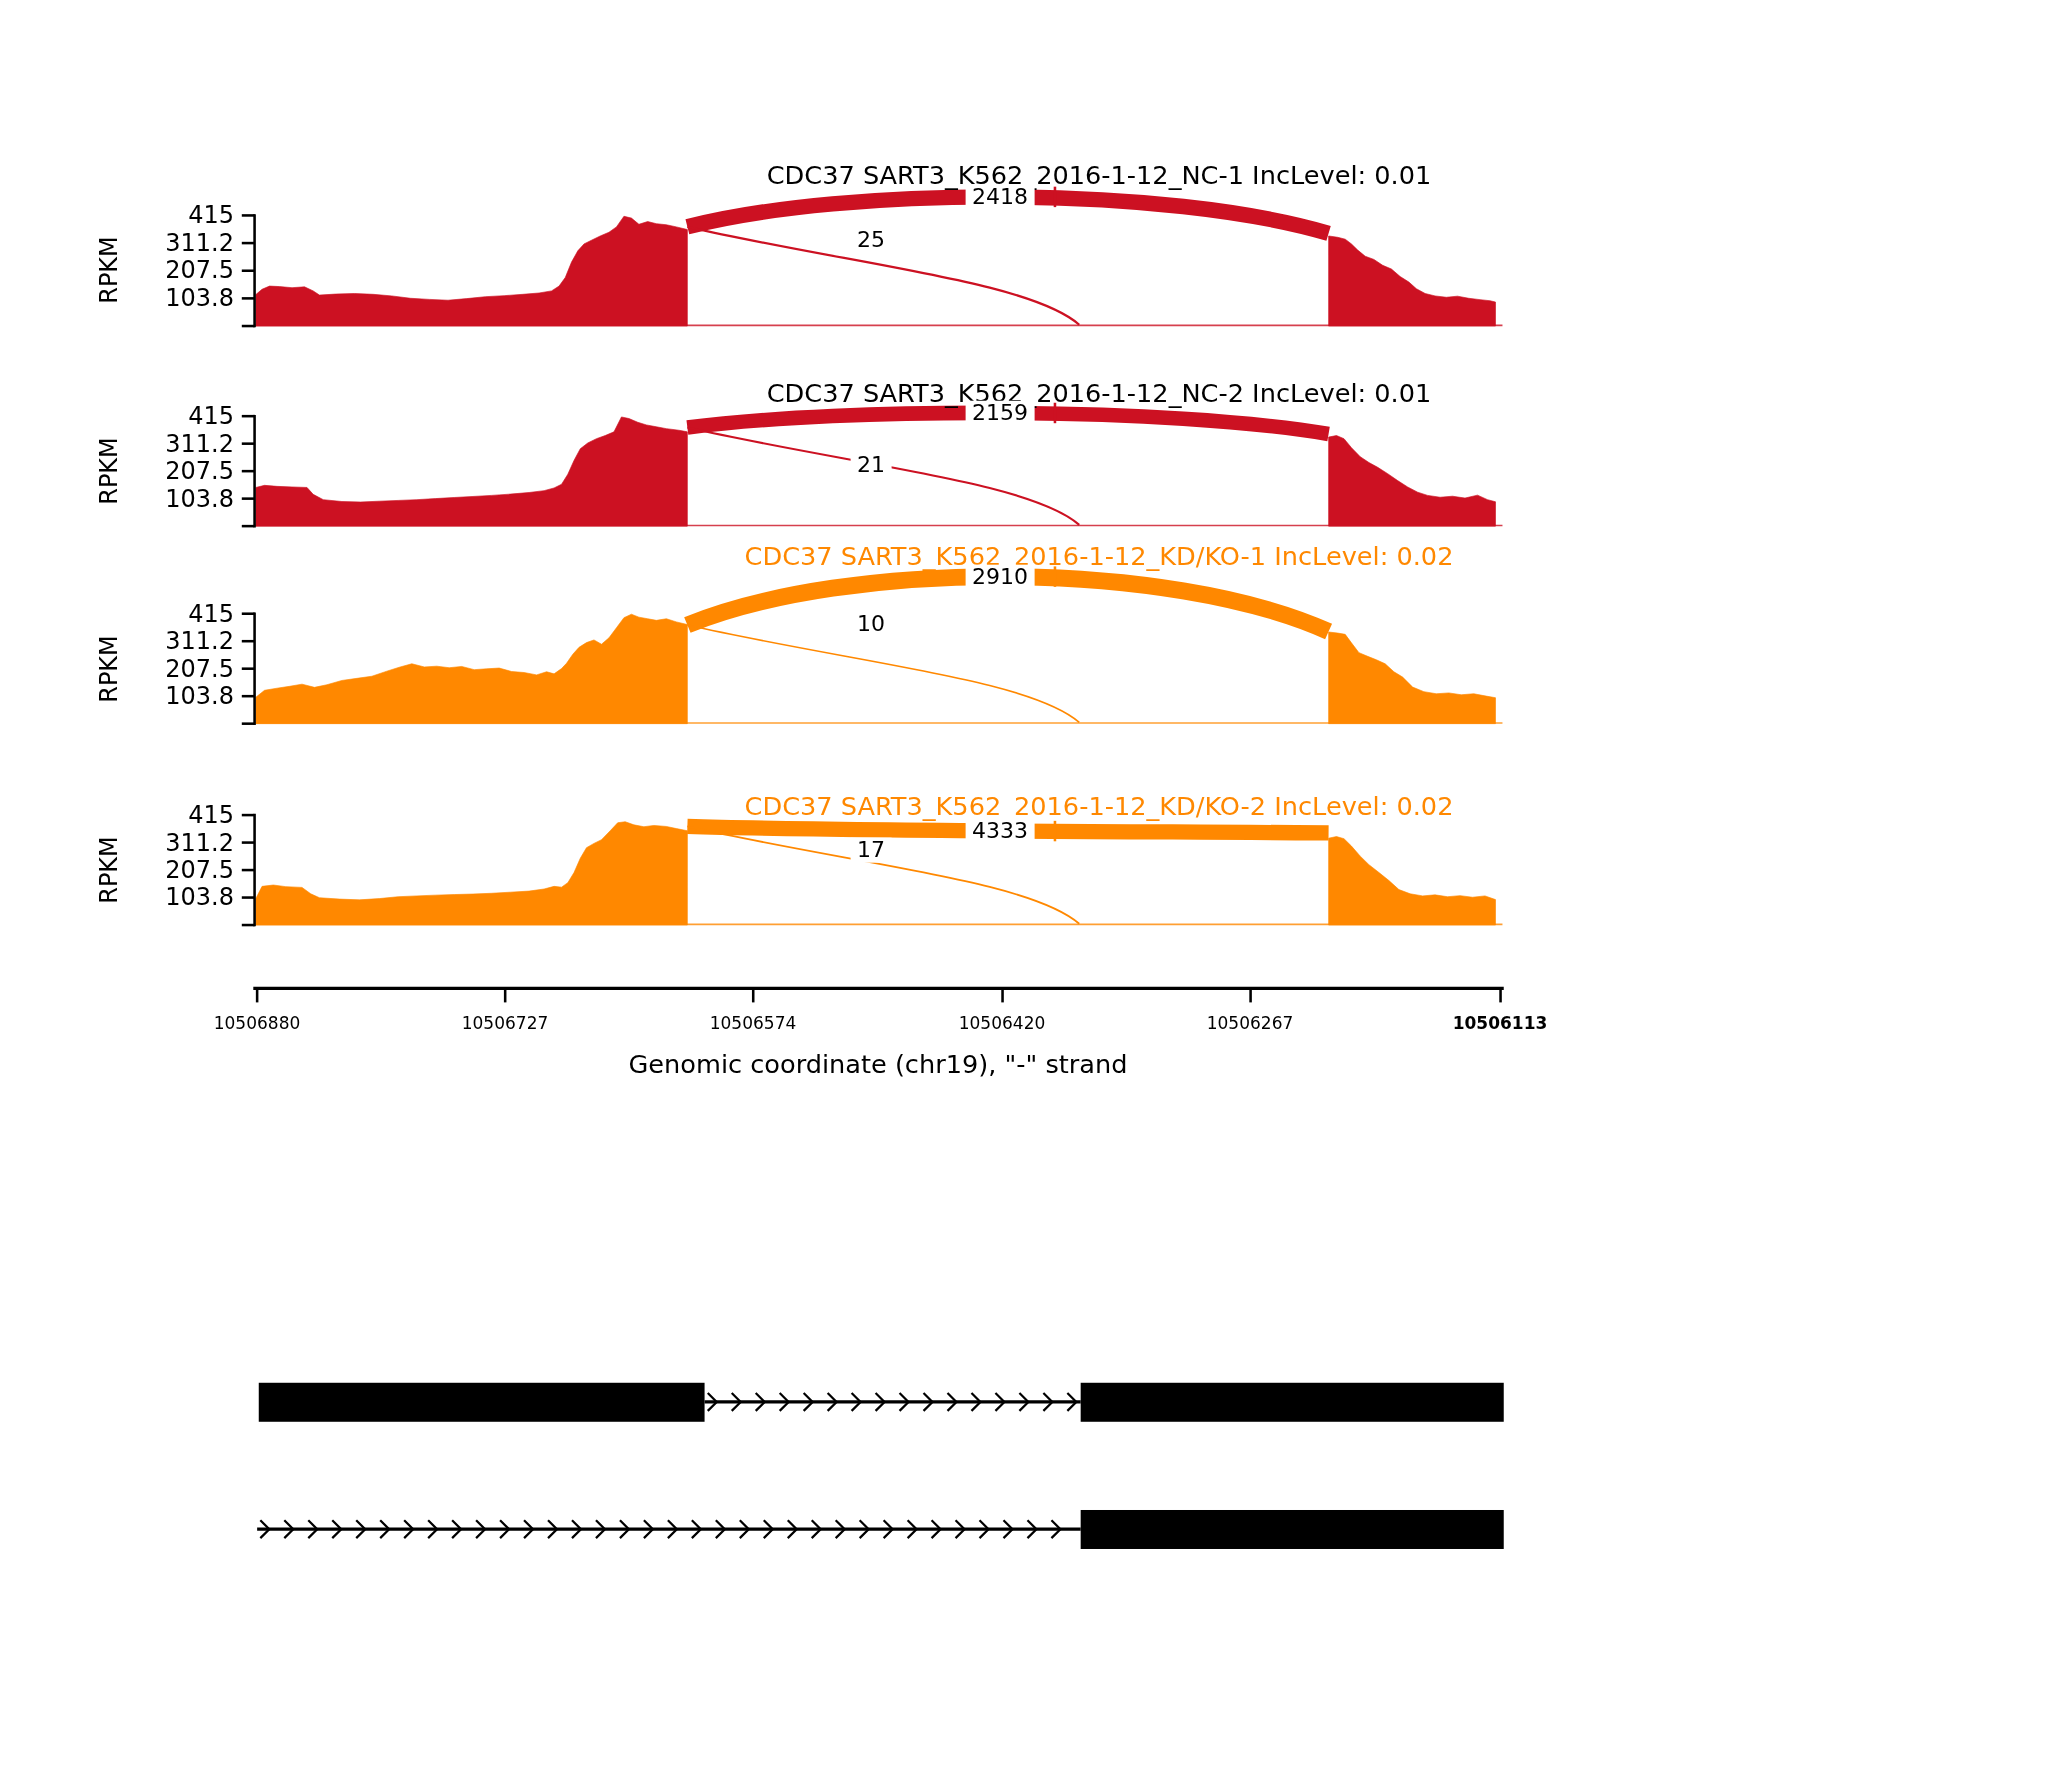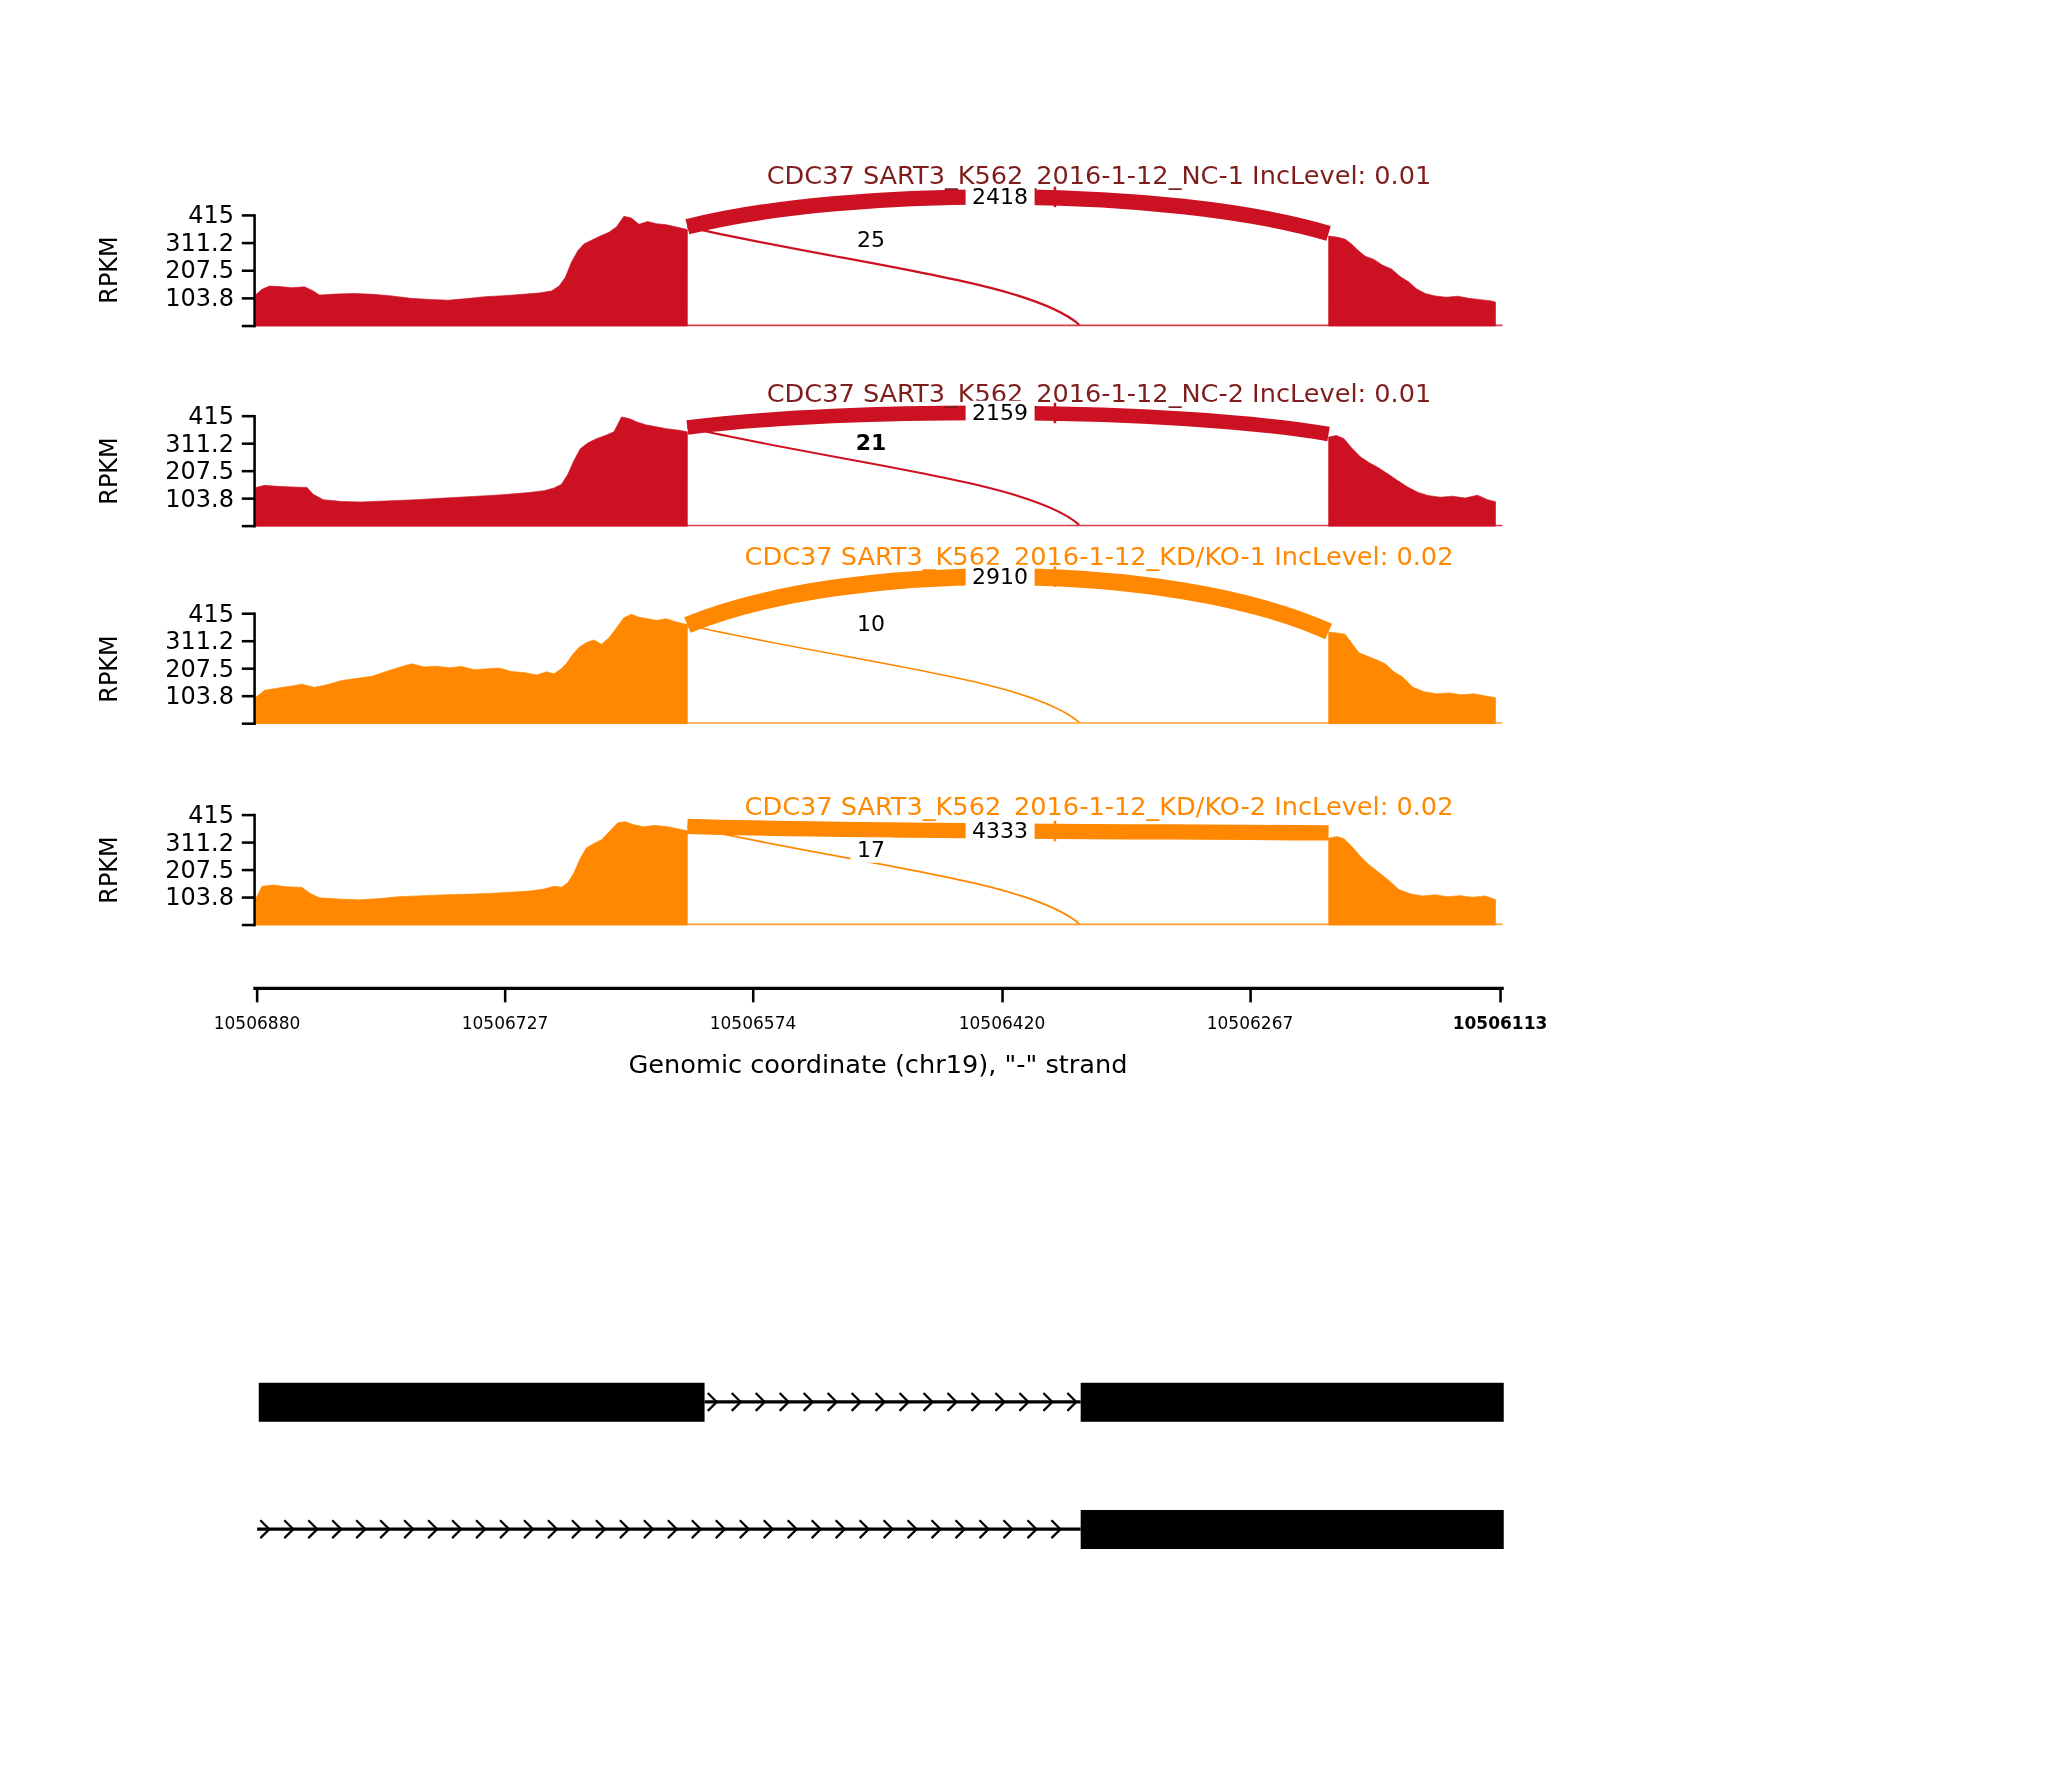--- a/index.html
+++ b/index.html
@@ -4,21 +4,21 @@
 <style>
   html,body{margin:0;padding:0;background:#ffffff;}
   .page{
     position:relative;width:2046px;height:1790px;background:#ffffff;overflow:hidden;
     font-family:"DejaVu Sans","Liberation Sans",sans-serif;color:#000;
   }
   svg.canvas{position:absolute;left:0;top:0;}
   .pos{position:absolute;transform:translate(-50%,-50%);white-space:nowrap;line-height:1;}
   .main-title{font-size:29px;}
   .track-title{font-size:25.6px;}
-  .c-red{color:#7f1d1d;}
+  .c-red{color:#000000;}
   .c-orange{color:#FF8800;}
   .ytick{position:absolute;transform:translate(-100%,-50%);white-space:nowrap;line-height:1;font-size:24px;left:234px;}
   .ylab{font-size:24px;transform:translate(-50%,-50%) rotate(-90deg);left:109px;}
   .jlabel{font-size:22px;background:#ffffff;padding:1.3px 6.4px;}
   .xtick{font-size:17px;}
   .xtitle{font-size:25.6px;}
 </style>
 </head>
 <body>
 
@@ -150,21 +150,21 @@
   </div>
 
   <div>
     <div class="pos track-title c-red" style="left:1099px;top:394px;">CDC37 SART3_K562_2016-1-12_NC-2 IncLevel: 0.01</div>
     <div class="pos ylab" style="top:471px;">RPKM</div>
     <div class="ytick" style="top:416px;">415</div>
     <div class="ytick" style="top:444px;">311.2</div>
     <div class="ytick" style="top:471px;">207.5</div>
     <div class="ytick" style="top:499px;">103.8</div>
     <div class="pos jlabel" style="left:1000px;top:413px;">2159</div>
-    <div class="pos jlabel" style="left:871px;top:443px;font-weight:bold;">21</div>
+    <div class="pos jlabel" style="left:871px;top:465px;">21</div>
   </div>
 
   <div>
     <div class="pos track-title c-orange" style="left:1099px;top:557px;">CDC37 SART3_K562_2016-1-12_KD/KO-1 IncLevel: 0.02</div>
     <div class="pos ylab" style="top:669px;">RPKM</div>
     <div class="ytick" style="top:614px;">415</div>
     <div class="ytick" style="top:641px;">311.2</div>
     <div class="ytick" style="top:669px;">207.5</div>
     <div class="ytick" style="top:696px;">103.8</div>
     <div class="pos jlabel" style="left:1000px;top:577px;">2910</div>

